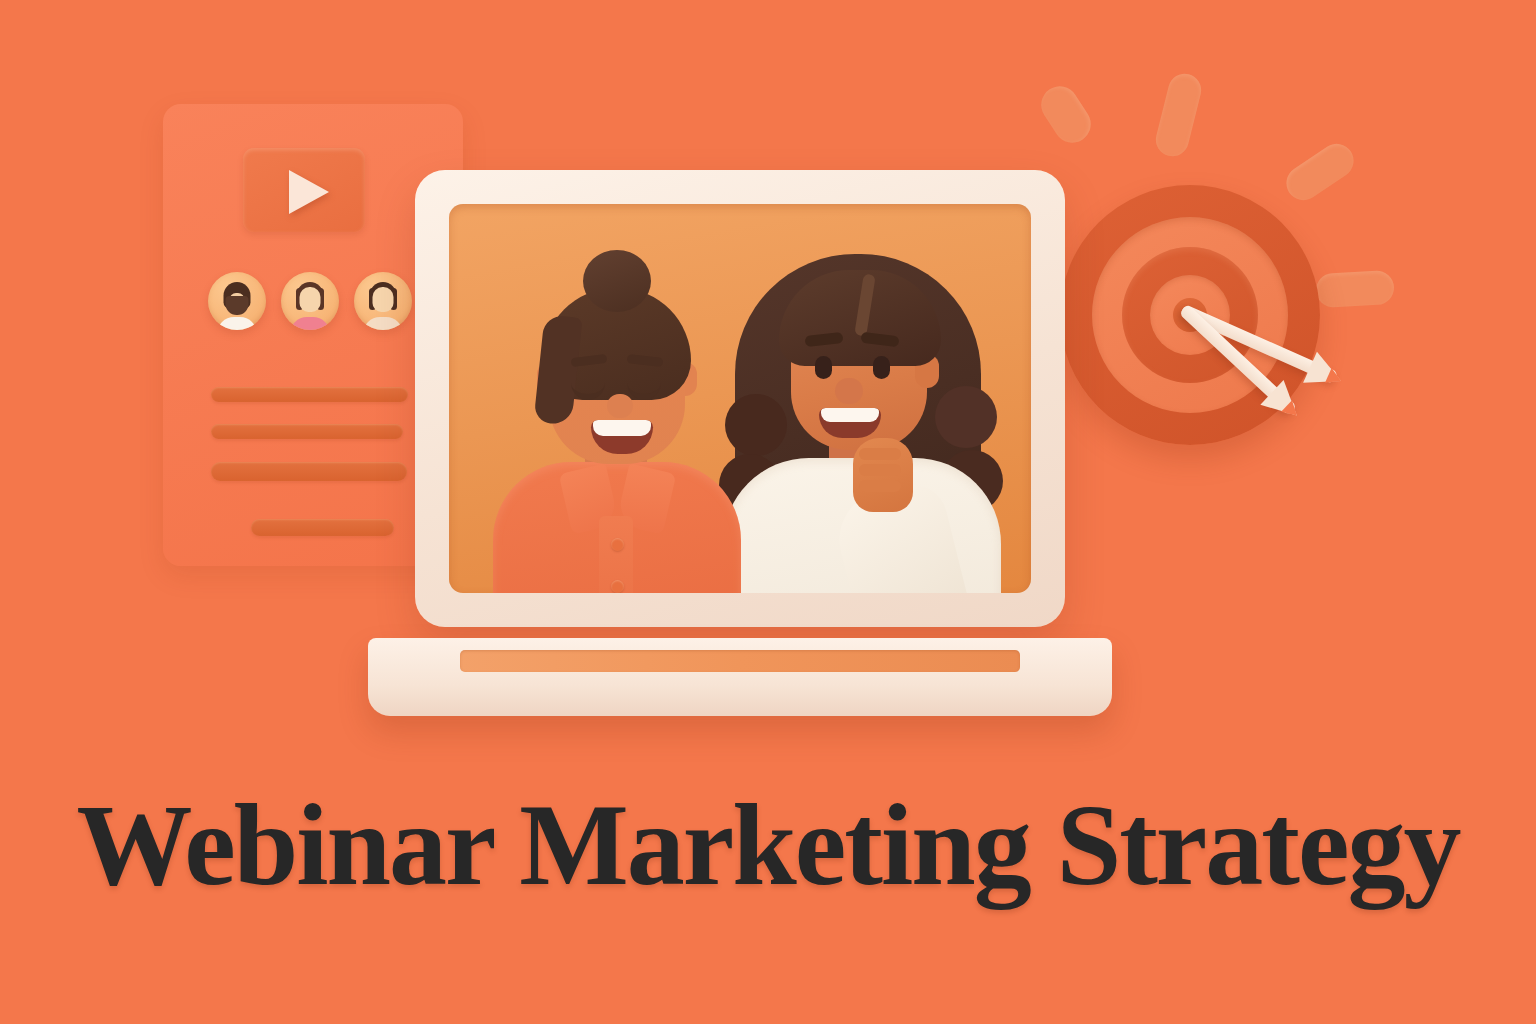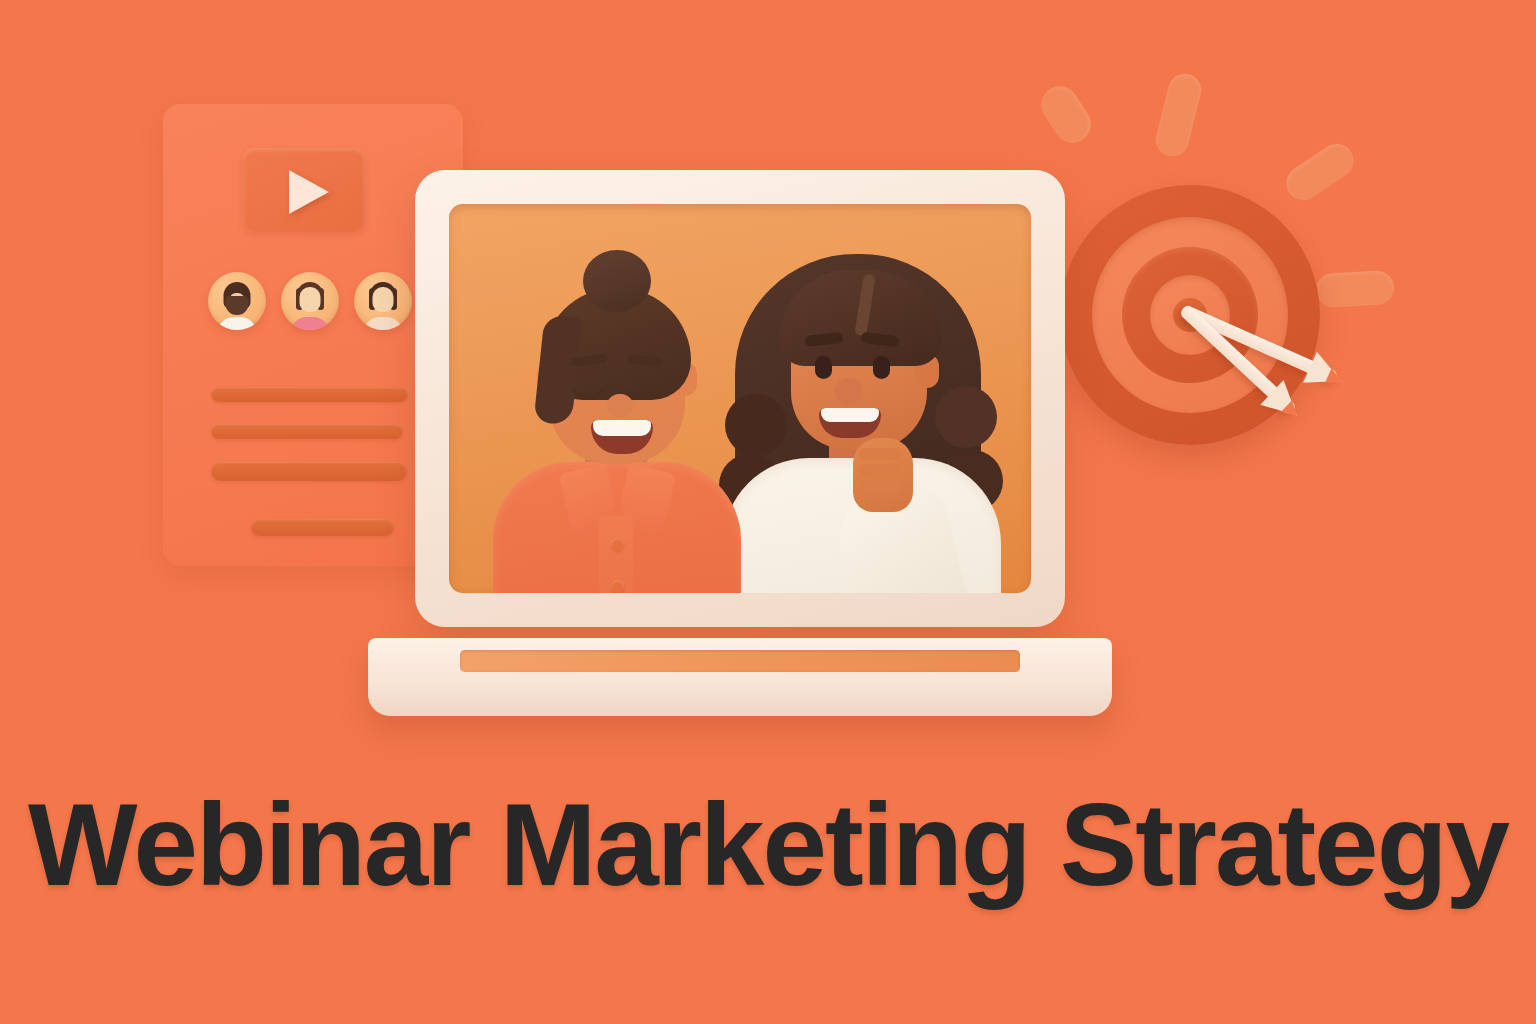--- a/index.html
+++ b/index.html
@@ -6,21 +6,21 @@
     margin: 0;
     padding: 0;
     background: #f4774b;
   }
   #stage {
     position: relative;
     width: 1536px;
     height: 1024px;
     overflow: hidden;
     background: #f4774b;
-    font-family: Liberation Sans, sans-serif;
+    font-family: Liberation Serif, serif;
   }
 
   
   #left-panel {
     position: absolute;
     left: 163px; top: 104px;
     width: 300px; height: 462px;
     background: linear-gradient(160deg, #f9825a 0%, #f4744a 100%);
     border-radius: 18px;
     box-shadow: 0 10px 26px rgba(150,50,20,0.12);

